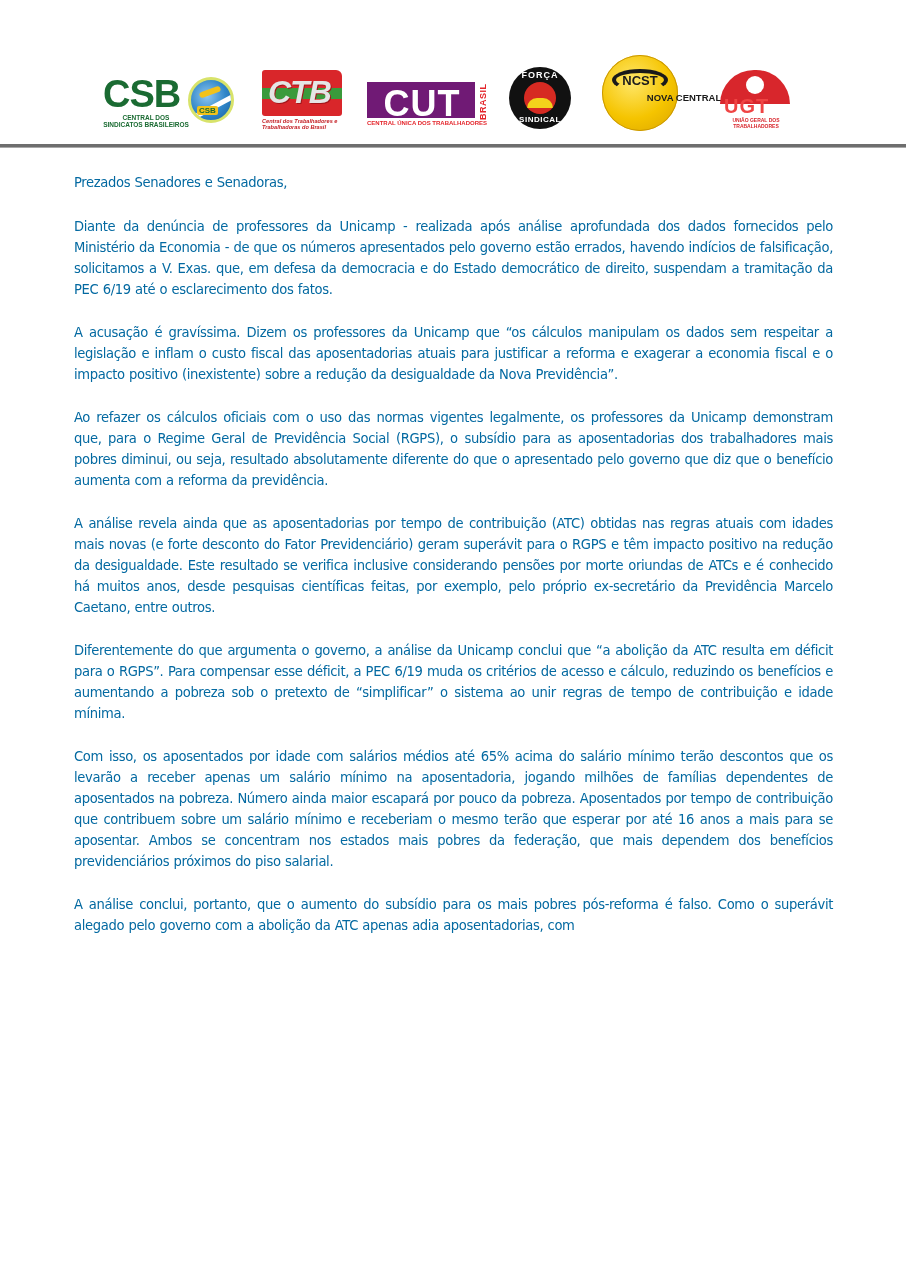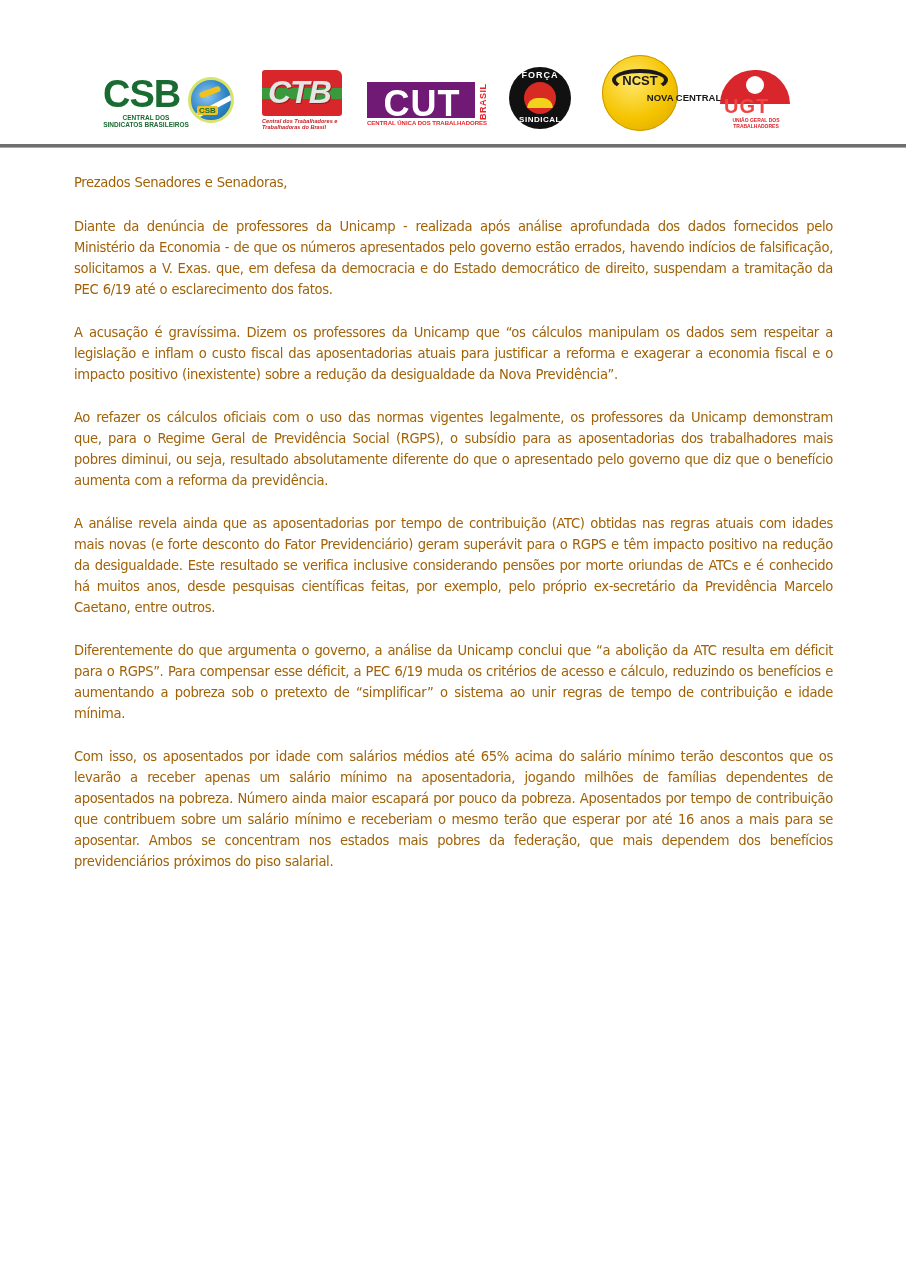--- a/index.html
+++ b/index.html
@@ -48,21 +48,21 @@
     .ncst-sub { position: absolute; left: 0; top: 38px; width: 76px; text-align: center; font-family: "Liberation Sans", sans-serif; font-weight: 900; font-size: 9.5px; line-height: 10px; color: #1a1a1a; padding-left: 44px; }
 
     
     .ugt { left: 718px; top: 70px; width: 76px; height: 60px; }
     .ugt-arc { position: absolute; left: 2px; top: 0; width: 70px; height: 34px; background: #d8262c; border-radius: 35px 35px 0 0; }
     .ugt-arc-hole { position: absolute; left: 26px; top: 6px; width: 18px; height: 18px; background: #ffffff; border-radius: 50%; }
     .ugt-word { position: absolute; left: 6px; top: 26px; font-family: "Liberation Sans", sans-serif; font-weight: 900; font-size: 20px; color: #ef4444; line-height: 20px; letter-spacing: 1px; }
     .ugt-sub { position: absolute; left: 0; top: 47px; width: 76px; text-align: center; font-family: "Liberation Sans", sans-serif; font-weight: bold; font-size: 5px; line-height: 6px; color: #d8262c; }
 
     
-    .letter { position: absolute; left: 74px; top: 171px; width: 759px; font-family: "DejaVu Sans Condensed", "DejaVu Sans", sans-serif; font-size: 14.6px; line-height: 21px; color: #a16207; letter-spacing: -0.35px; word-spacing: 0.5px; }
+    .letter { position: absolute; left: 74px; top: 171px; width: 759px; font-family: "DejaVu Sans Condensed", "DejaVu Sans", sans-serif; font-size: 14.6px; line-height: 21px; color: #0369a1; letter-spacing: -0.35px; word-spacing: 0.5px; }
     .letter p { margin: 0 0 22px 0; text-align: justify; }
     .salutation { margin-bottom: 23px !important; }
   </style>
 </head>
 <body>
 
 <div class="header">
 
   <div class="logo csb">
     <div class="csb-word">CSB</div>
@@ -118,13 +118,14 @@
 </div>
 
 <div class="letter">
   <p class="salutation">Prezados Senadores e Senadoras,</p>
   <p>Diante da denúncia de professores da Unicamp - realizada após análise aprofundada dos dados fornecidos pelo Ministério da Economia - de que os números apresentados pelo governo estão errados, havendo indícios de falsificação, solicitamos a V. Exas. que, em defesa da democracia e do Estado democrático de direito, suspendam a tramitação da PEC 6/19 até o esclarecimento dos fatos.</p>
   <p>A acusação é gravíssima. Dizem os professores da Unicamp que “os cálculos manipulam os dados sem respeitar a legislação e inflam o custo fiscal das aposentadorias atuais para justificar a reforma e exagerar a economia fiscal e o impacto positivo (inexistente) sobre a redução da desigualdade da Nova Previdência”.</p>
   <p>Ao refazer os cálculos oficiais com o uso das normas vigentes legalmente, os professores da Unicamp demonstram que, para o Regime Geral de Previdência Social (RGPS), o subsídio para as aposentadorias dos trabalhadores mais pobres diminui, ou seja, resultado absolutamente diferente do que o apresentado pelo governo que diz que o benefício aumenta com a reforma da previdência.</p>
   <p>A análise revela ainda que as aposentadorias por tempo de contribuição (ATC) obtidas nas regras atuais com idades mais novas (e forte desconto do Fator Previdenciário) geram superávit para o RGPS e têm impacto positivo na redução da desigualdade. Este resultado se verifica inclusive considerando pensões por morte oriundas de ATCs e é conhecido há muitos anos, desde pesquisas científicas feitas, por exemplo, pelo próprio ex-secretário da Previdência Marcelo Caetano, entre outros.</p>
   <p>Diferentemente do que argumenta o governo, a análise da Unicamp conclui que “a abolição da ATC resulta em déficit para o RGPS”. Para compensar esse déficit, a PEC 6/19 muda os critérios de acesso e cálculo, reduzindo os benefícios e aumentando a pobreza sob o pretexto de “simplificar” o sistema ao unir regras de tempo de contribuição e idade mínima.</p>
   <p>Com isso, os aposentados por idade com salários médios até 65% acima do salário mínimo terão descontos que os levarão a receber apenas um salário mínimo na aposentadoria, jogando milhões de famílias dependentes de aposentados na pobreza. Número ainda maior escapará por pouco da pobreza. Aposentados por tempo de contribuição que contribuem sobre um salário mínimo e receberiam o mesmo terão que esperar por até 16 anos a mais para se aposentar. Ambos se concentram nos estados mais pobres da federação, que mais dependem dos benefícios previdenciários próximos do piso salarial.</p>
+  <p>A análise conclui, portanto, que o aumento do subsídio para os mais pobres pós-reforma é falso. Como o superávit alegado pelo governo com a abolição da ATC apenas adia aposentadorias, com</p>
 </div>
 
 </body></html>

